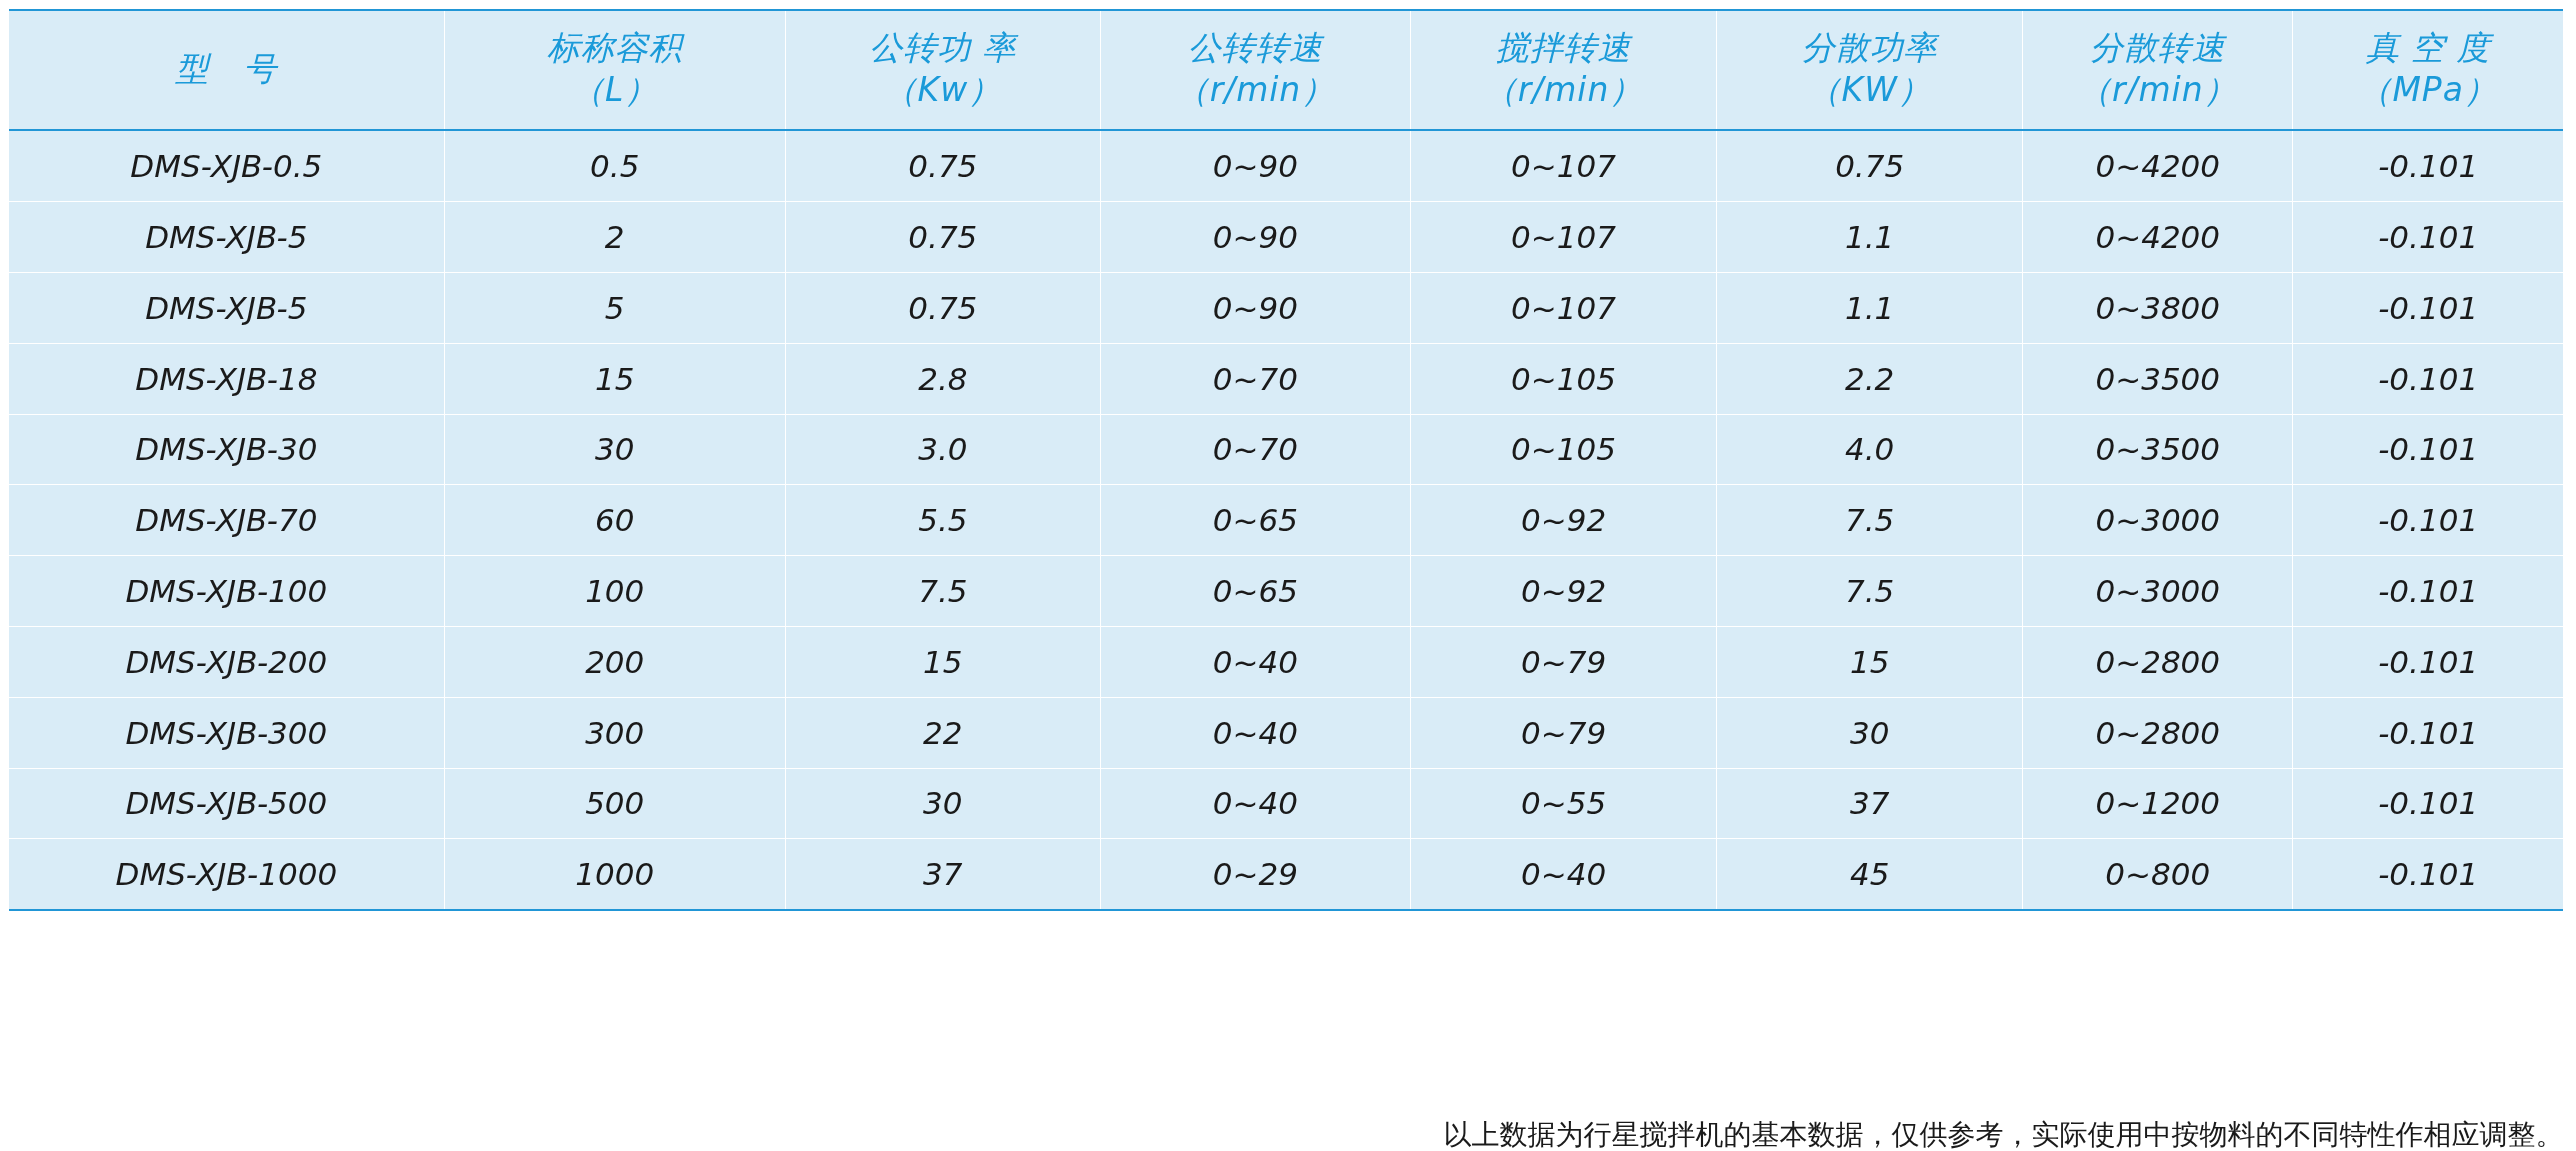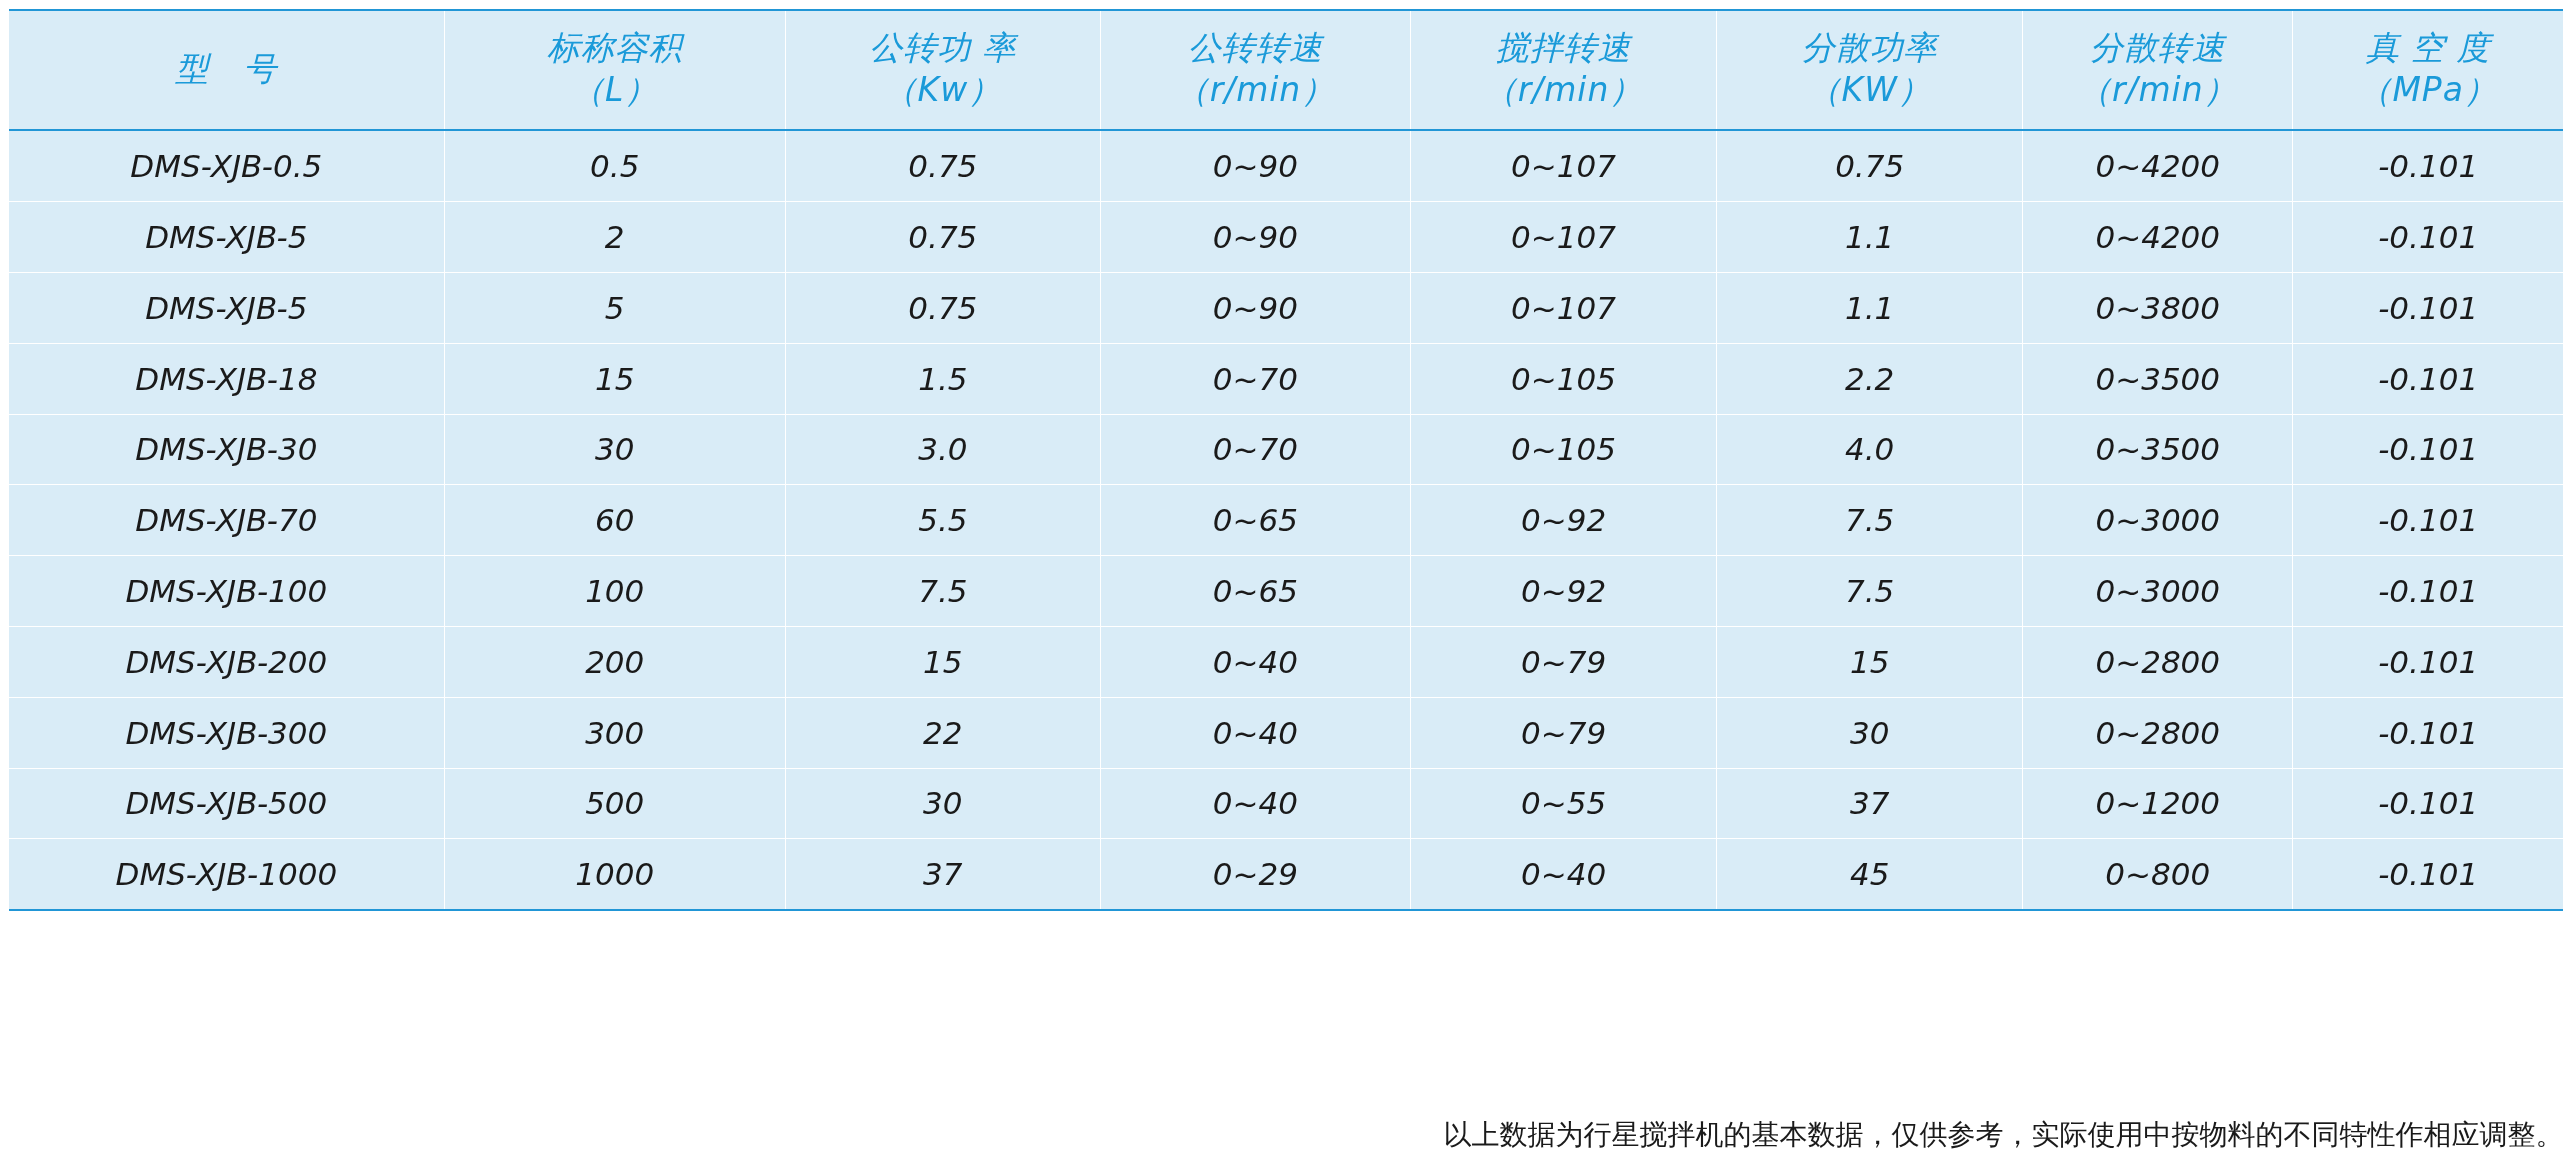--- a/index.html
+++ b/index.html
@@ -156,21 +156,21 @@
         <td>0.75</td>
         <td>0~90</td>
         <td>0~107</td>
         <td>1.1</td>
         <td>0~3800</td>
         <td>-0.101</td>
       </tr>
       <tr>
         <td class="model">DMS-XJB-18</td>
         <td>15</td>
-        <td>1.5</td>
+        <td>2.8</td>
         <td>0~70</td>
         <td>0~105</td>
         <td>2.2</td>
         <td>0~3500</td>
         <td>-0.101</td>
       </tr>
       <tr>
         <td class="model">DMS-XJB-30</td>
         <td>30</td>
         <td>3.0</td>

